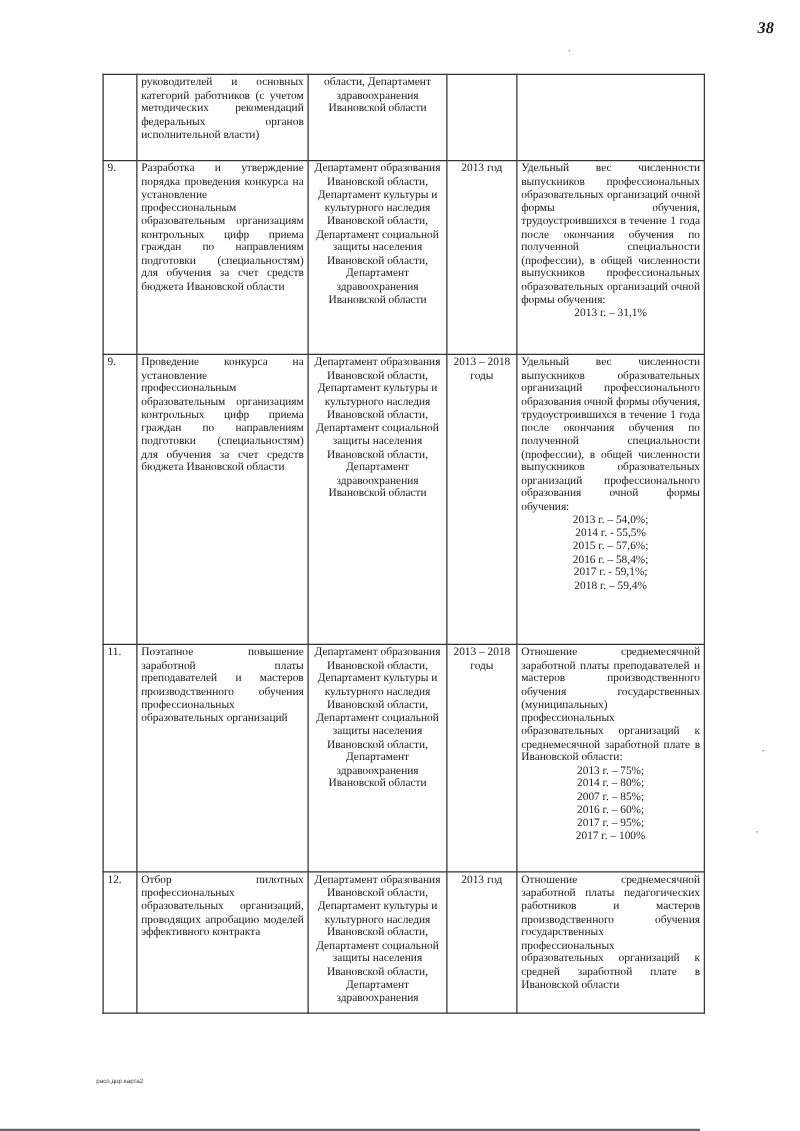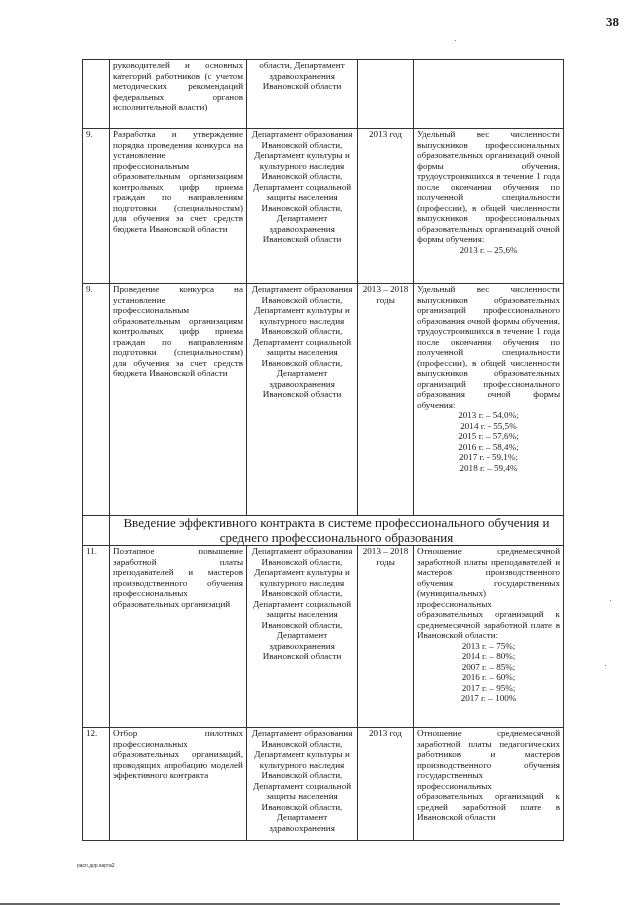--- a/index.html
+++ b/index.html
@@ -1,21 +1,21 @@
 <!DOCTYPE html>
 <html><head>
 <meta charset="utf-8">
 <style>
   html, body { margin: 0; padding: 0; }
   body {
     width: 640px; height: 905px; background: #ffffff; position: relative; overflow: hidden;
     font-family: "Liberation Serif", "DejaVu Serif", serif; color: #1a1a1a;
   }
   .page-number {
-    position: absolute; left: 606px; top: 14px; font-size: 13px; font-weight: bold;
+    position: absolute; left: 606px; top: 14px; font-size: 13px; font-style: italic; font-weight: bold;
   }
   table.doc {
     position: absolute; left: 82px; top: 59px; width: 481px;
     border-collapse: collapse; table-layout: fixed; font-size: 9.1px; line-height: 10.5px;
   }
   table.doc td {
     border: 1px solid #333; vertical-align: top; padding: 0 3px; overflow: hidden;
   }
   td.num { text-align: left; padding-left: 4px; }
   td.just { text-align: justify; margin-top: 16px; }
@@ -54,41 +54,37 @@
       <td class="center"></td>
       <td class="just"></td>
     </tr>
     <tr style="height:155px">
       <td class="num">9.</td>
       <td class="just">Разработка и утверждение порядка проведения конкурса на установление профессиональным образовательным организациям контрольных цифр приема граждан по направлениям подготовки (специальностям) для обучения за счет средств бюджета Ивановской области</td>
       <td class="center">Департамент образования Ивановской области, Департамент культуры и культурного наследия Ивановской области, Департамент социальной защиты населения Ивановской области, Департамент здравоохранения Ивановской области</td>
       <td class="center">2013 год</td>
       <td class="just">
         <span>Удельный вес численности выпускников профессиональных образовательных организаций очной формы обучения, трудоустроившихся в течение 1 года после окончания обучения по полученной специальности (профессии), в общей численности выпускников профессиональных образовательных организаций очной формы обучения:</span>
-        <span class="target-line">2013 г. – 25,6%</span>
+        <span class="target-line">2013 г. – 31,1%</span>
       </td>
     </tr>
     <tr style="height:232px">
       <td class="num">9.</td>
       <td class="just">Проведение конкурса на установление профессиональным образовательным организациям контрольных цифр приема граждан по направлениям подготовки (специальностям) для обучения за счет средств бюджета Ивановской области</td>
       <td class="center">Департамент образования Ивановской области, Департамент культуры и культурного наследия Ивановской области, Департамент социальной защиты населения Ивановской области, Департамент здравоохранения Ивановской области</td>
       <td class="center">2013 – 2018 годы</td>
       <td class="just">
         <span>Удельный вес численности выпускников образовательных организаций профессионального образования очной формы обучения, трудоустроившихся в течение 1 года после окончания обучения по полученной специальности (профессии), в общей численности выпускников образовательных организаций профессионального образования очной формы обучения:</span>
         <span class="target-line">2013 г. – 54,0%;</span>
         <span class="target-line">2014 г. - 55,5%</span>
         <span class="target-line">2015 г. – 57,6%;</span>
         <span class="target-line">2016 г. – 58,4%;</span>
         <span class="target-line">2017 г. - 59,1%;</span>
         <span class="target-line">2018 г. – 59,4%</span>
       </td>
-    </tr>
-    <tr style="height:30px">
-      <td></td>
-      <td class="section" colspan="4">Введение эффективного контракта в системе профессионального обучения и среднего профессионального образования</td>
     </tr>
     <tr style="height:182px">
       <td class="num">11.</td>
       <td class="just">Поэтапное повышение заработной платы преподавателей и мастеров производственного обучения профессиональных образовательных организаций</td>
       <td class="center">Департамент образования Ивановской области, Департамент культуры и культурного наследия Ивановской области, Департамент социальной защиты населения Ивановской области, Департамент здравоохранения Ивановской области</td>
       <td class="center">2013 – 2018 годы</td>
       <td class="just">
         <span>Отношение среднемесячной заработной платы преподавателей и мастеров производственного обучения государственных (муниципальных) профессиональных образовательных организаций к среднемесячной заработной плате в Ивановской области:</span>
         <span class="target-line">2013 г. – 75%;</span>
         <span class="target-line">2014 г. – 80%;</span>

